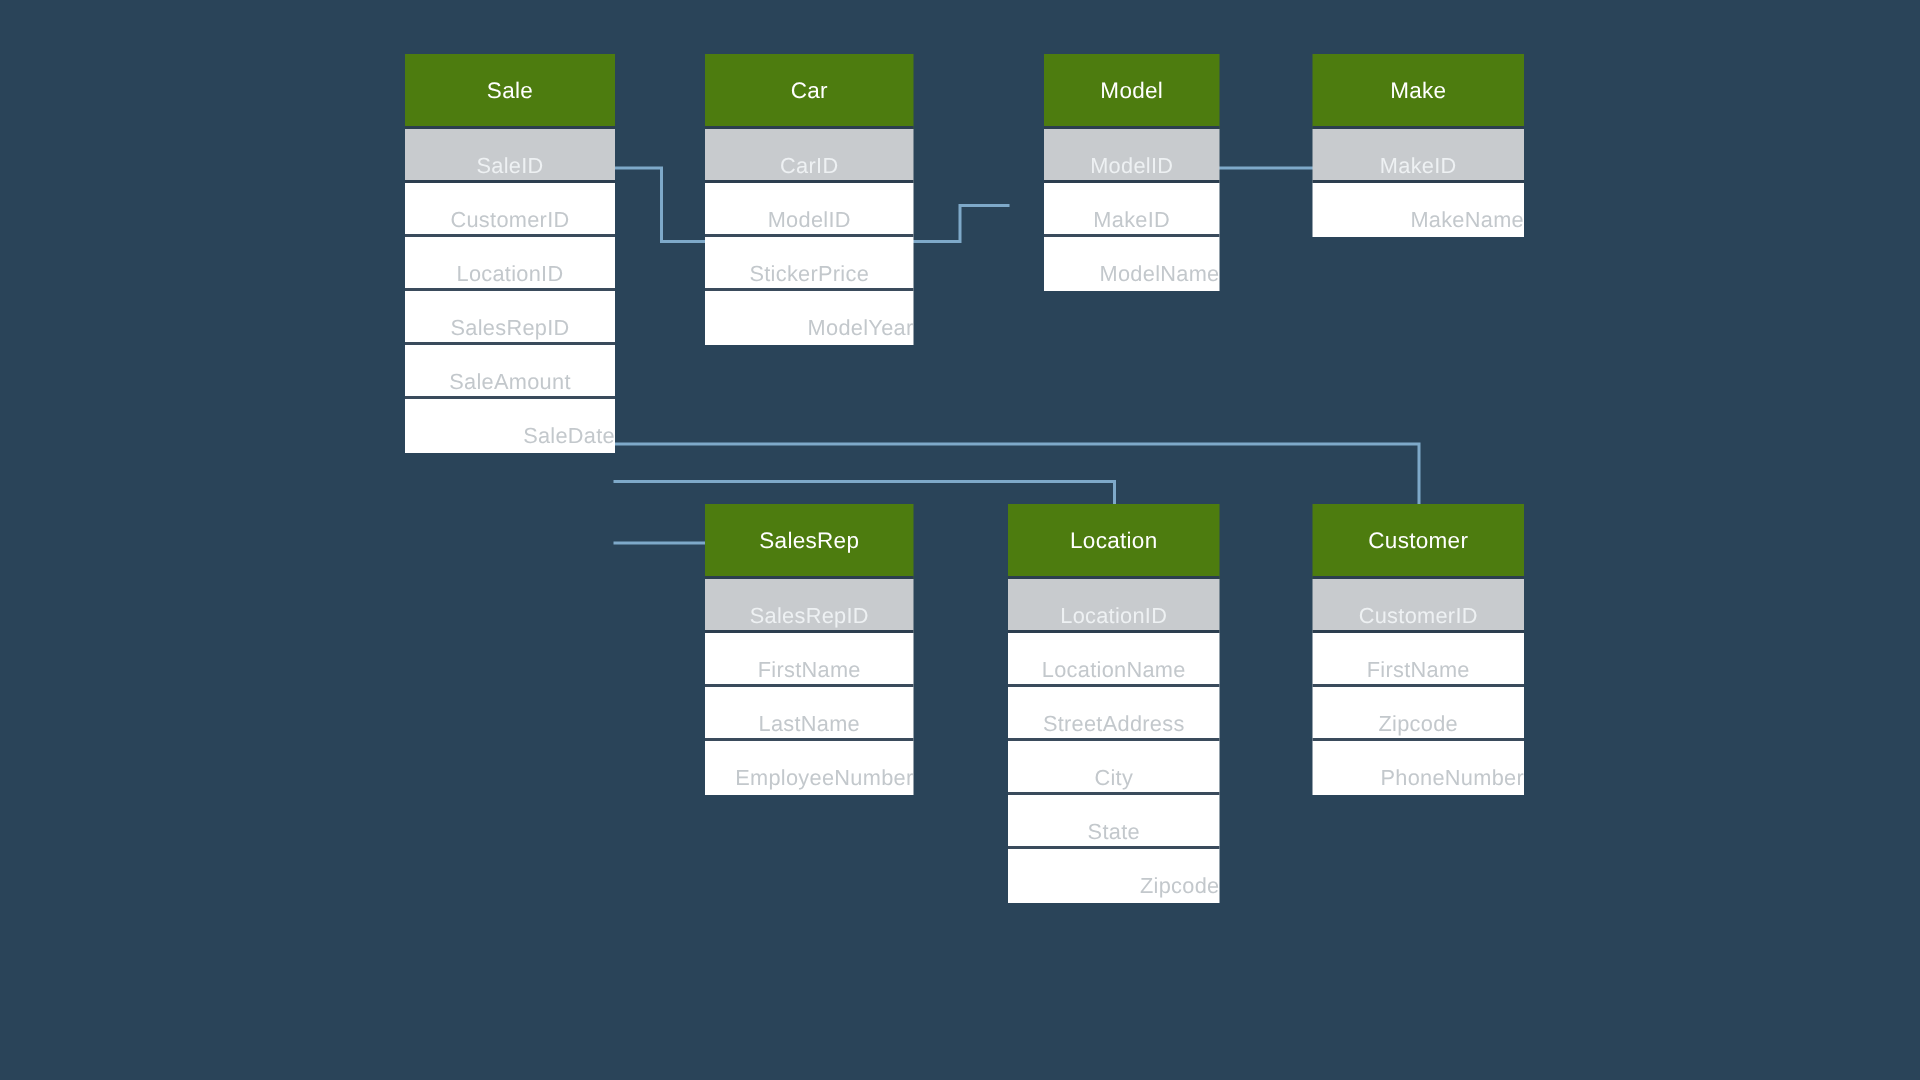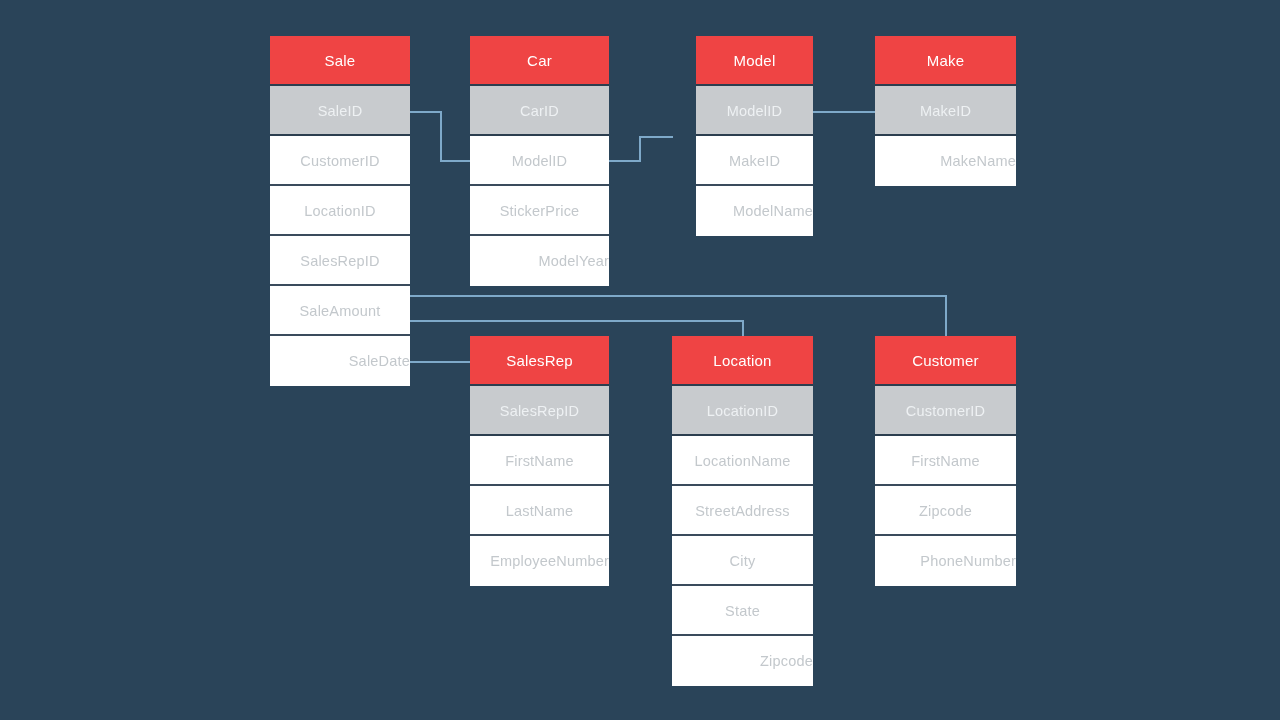--- a/index.html
+++ b/index.html
@@ -27,32 +27,32 @@
     height: 720px;
     pointer-events: none;
     z-index: 1;
   }
   .entity {
     position: absolute;
     z-index: 2;
     box-sizing: border-box;
   }
   .entity-header {
-    background: #ef4444;
+    background: #4d7c0f;
     color: #ffffff;
     font-size: 15px;
     height: 50px;
     line-height: 50px;
     text-align: center;
     letter-spacing: 0.2px;
     box-sizing: border-box;
     border-bottom: 2px solid #2c3e4f;
   }
   .field {
-    height: 50px;
+    height: 36px;
     line-height: 50px;
     text-align: center;
     font-size: 14.5px;
     box-sizing: border-box;
     background: #ffffff;
     color: #c3c8cc;
     border-bottom: 2px solid #3a4b5c;
     letter-spacing: 0.2px;
     white-space: nowrap;
     overflow: hidden;

